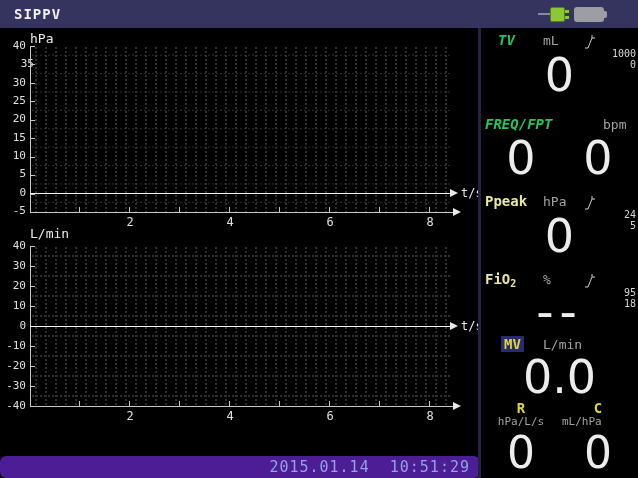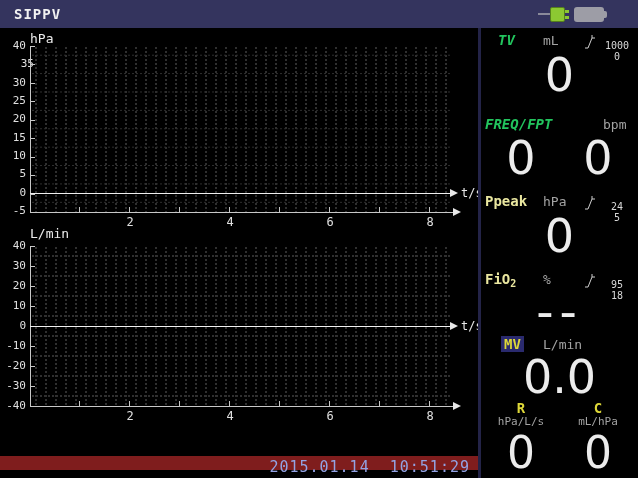--- a/index.html
+++ b/index.html
@@ -38,34 +38,34 @@
   .yticks-strip1 { position:absolute; left:30px; top:46px; width:5px; height:167px;
     background:repeating-linear-gradient(to bottom, #c8c8c8 0 1px, transparent 1px 18.44px); }
   .yticks-strip2 { position:absolute; left:30px; top:246px; width:5px; height:162px;
     background:repeating-linear-gradient(to bottom, #c8c8c8 0 1px, transparent 1px 20px); }
   .xticks-strip { position:absolute; left:79px; width:356px; height:5px;
     background:repeating-linear-gradient(to right, #c8c8c8 0 1px, transparent 1px 50px); }
 
   
   .wave-window { position:absolute; left:2px; top:421px; width:474px; height:32px; background:#000; border:1px solid #b4b4bc; }
   .wave-window-text { position:absolute; left:8px; top:6px; color:#f0f0f0; font-size:12px; }
-  .bottombar { position:absolute; left:0; top:456px; width:480px; height:14px; background:#7f1d1d; }
+  .bottombar { position:absolute; left:0; top:456px; width:480px; height:22px; background:#4c1d95;border-radius:6px; }
   .clock { position:absolute; right:10px; top:2px; color:#93a3e3; font-size:15px; letter-spacing:1px; white-space:pre; }
 
   
   .divider { position:absolute; left:478px; top:28px; width:3px; height:450px; background:#232347; }
   .panel { position:absolute; left:481px; top:28px; width:157px; height:450px; background:#000; }
   .p-label-green { position:absolute; color:#22c55e; font-size:14px; font-weight:bold;font-style:italic; }
   .p-label-cream { position:absolute; color:#eae7a0; font-size:14px; font-weight:bold; }
   .p-label-yellow { position:absolute; color:#ded838; font-size:14px; font-weight:bold; }
   .p-unit { position:absolute; color:#a3a3a3; font-size:13px; }
   .p-value { position:absolute; color:#ececec; font-family:"DejaVu Sans", sans-serif; font-size:46px; line-height:50px; text-align:center; }
   .limits { position:absolute; width:52px; }
   .limit-icon { position:absolute; left:0; top:2px; }
-  .limit-nums { position:absolute; left:14px; top:8px; width:38px; text-align:center; color:#d8d8d8; font-size:10px; line-height:11px; }
+  .limit-nums { position:absolute; left:14px; top:16px; width:38px; text-align:right; color:#d8d8d8; font-size:10px; line-height:11px; }
   .mv-hl { background:#2a2a6e; padding:0 3px; }
   .sub { font-size:10px; vertical-align:-3px; }
 </style>
 </head>
 <body>
 
 <div class="screen">
 
   <div class="topbar">
     <span class="mode-title">SIPPV</span>
@@ -196,18 +196,18 @@
       <div class="p-value" style="left:0; top:324px; width:157px;">0.0</div>
     </div>
 
     <div>
       <div class="p-label-yellow" style="left:4px; top:372px; width:72px; text-align:center;">R</div>
       <div class="p-unit" style="left:4px; top:387px; width:72px; text-align:center; font-size:11px;">hPa/L/s</div>
       <div class="p-value" style="left:4px; top:400px; width:72px; font-size:44px;">0</div>
     </div>
     <div>
       <div class="p-label-yellow" style="left:81px; top:372px; width:72px; text-align:center;">C</div>
-      <div class="p-unit" style="left:81px; top:387px; width:72px; text-align:center; font-size:11px;">mL/hPa</div>
+      <div class="p-unit" style="left:81px; top:387px; width:72px; font-size:11px;">mL/hPa</div>
       <div class="p-value" style="left:81px; top:400px; width:72px; font-size:44px;">0</div>
     </div>
 
   </div>
 </div>
 
 </body></html>

